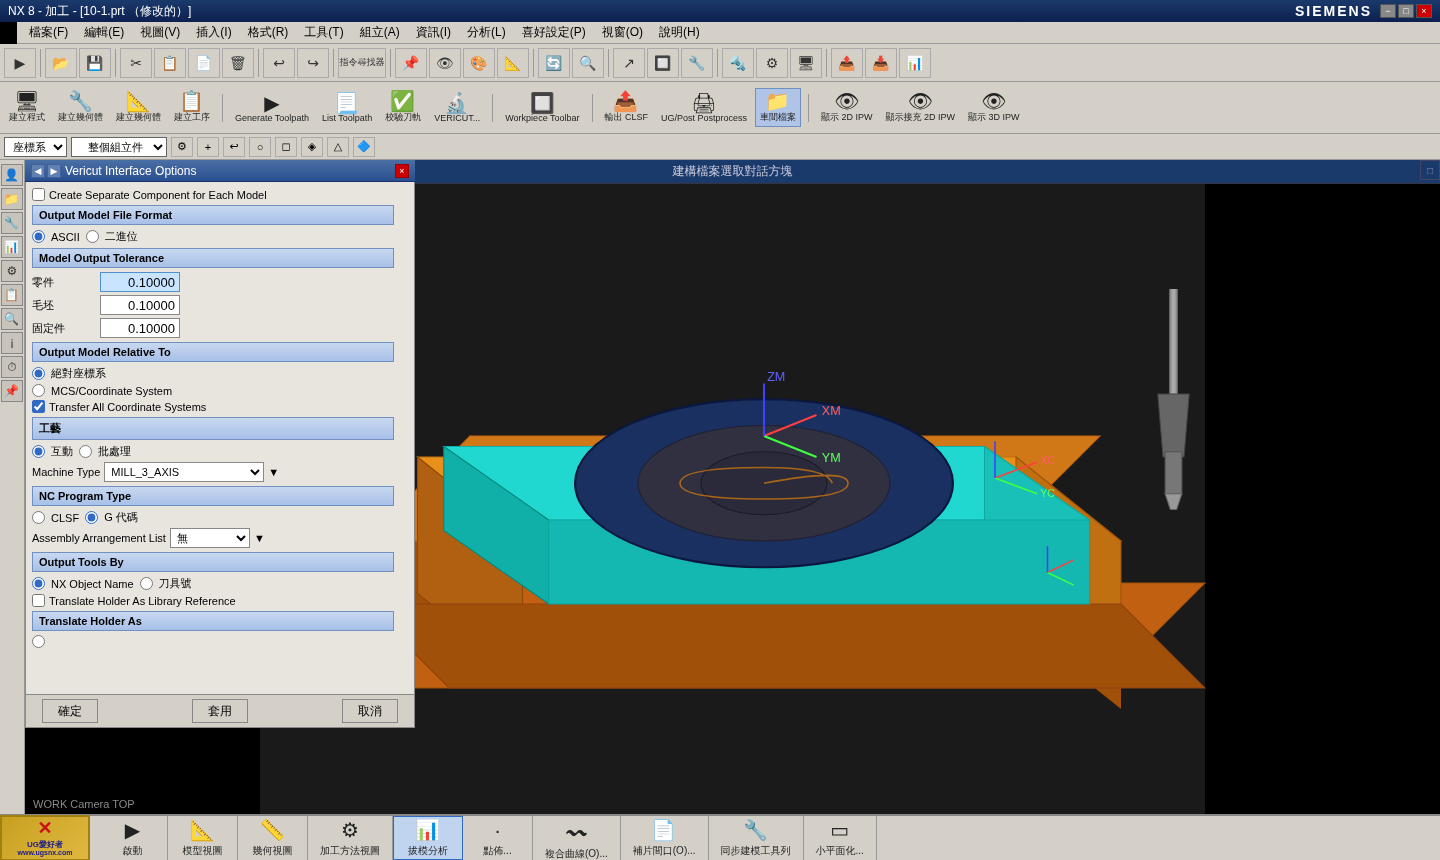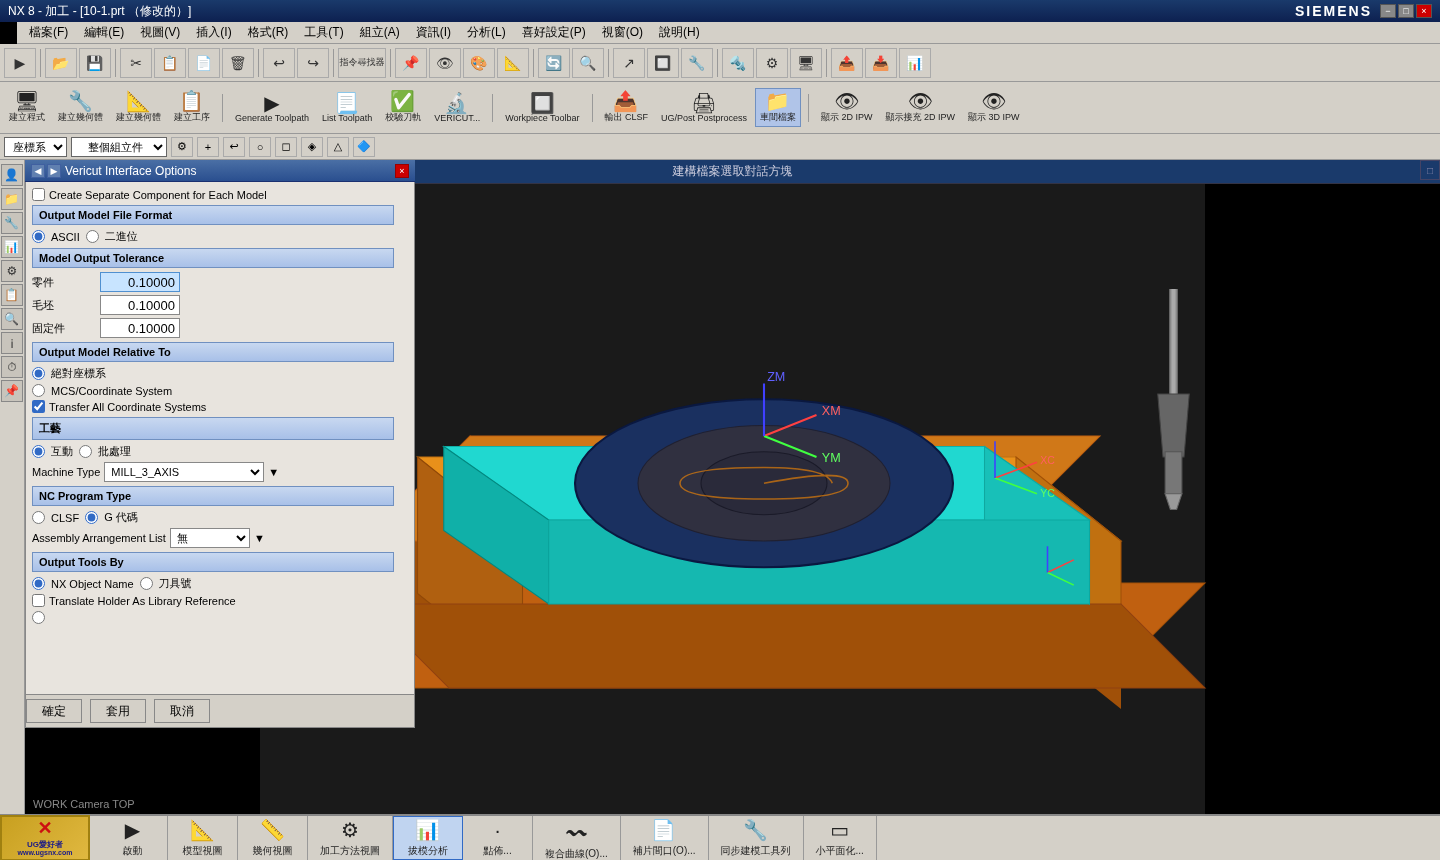--- a/index.html
+++ b/index.html
@@ -117,21 +117,21 @@
     }
     .dlg-dropdown-row { display: flex; align-items: center; gap: 4px; font-size: 11px; margin-bottom: 4px; }
     select.dlg-select {
       height: 20px; border: 1px solid #888; background: #fff;
       font-size: 11px; padding: 0 2px; cursor: pointer;
     }
 
     
     #dialog-footer {
       background: #d4d0c8; border: 1px solid #888; border-top: none;
-      padding: 4px 0; display: flex; justify-content: flex-start; gap: 8px;
+      padding: 4px 16px; display: flex; justify-content: space-between; gap: 8px;
     }
     .dlg-footer-btn {
       height: 24px; min-width: 56px; background: #d4d0c8;
       border: 1px solid #888; font-size: 12px; cursor: pointer; padding: 0 8px;
     }
 
     
     #viewport {
       flex: 1; background: #000; position: relative; overflow: hidden;
     }
@@ -443,20 +443,21 @@
           <span>NX Object Name</span>
           <input type="radio" name="otb" style="">
           <span>刀具號</span>
         </div>
 
         <div class="dlg-checkbox-row">
           <input type="checkbox" style="">
           <span>Translate Holder As Library Reference</span>
         </div>
 
+        <div class="dlg-section-title">Translate Holder As</div>
         <div class="dlg-radio-row">
           <input type="radio" name="tha" style="">
         </div>
 
       </div>
     </div>
 
     <div id="dialog-footer">
       <button class="dlg-footer-btn">確定</button>
       <button class="dlg-footer-btn">套用</button>

